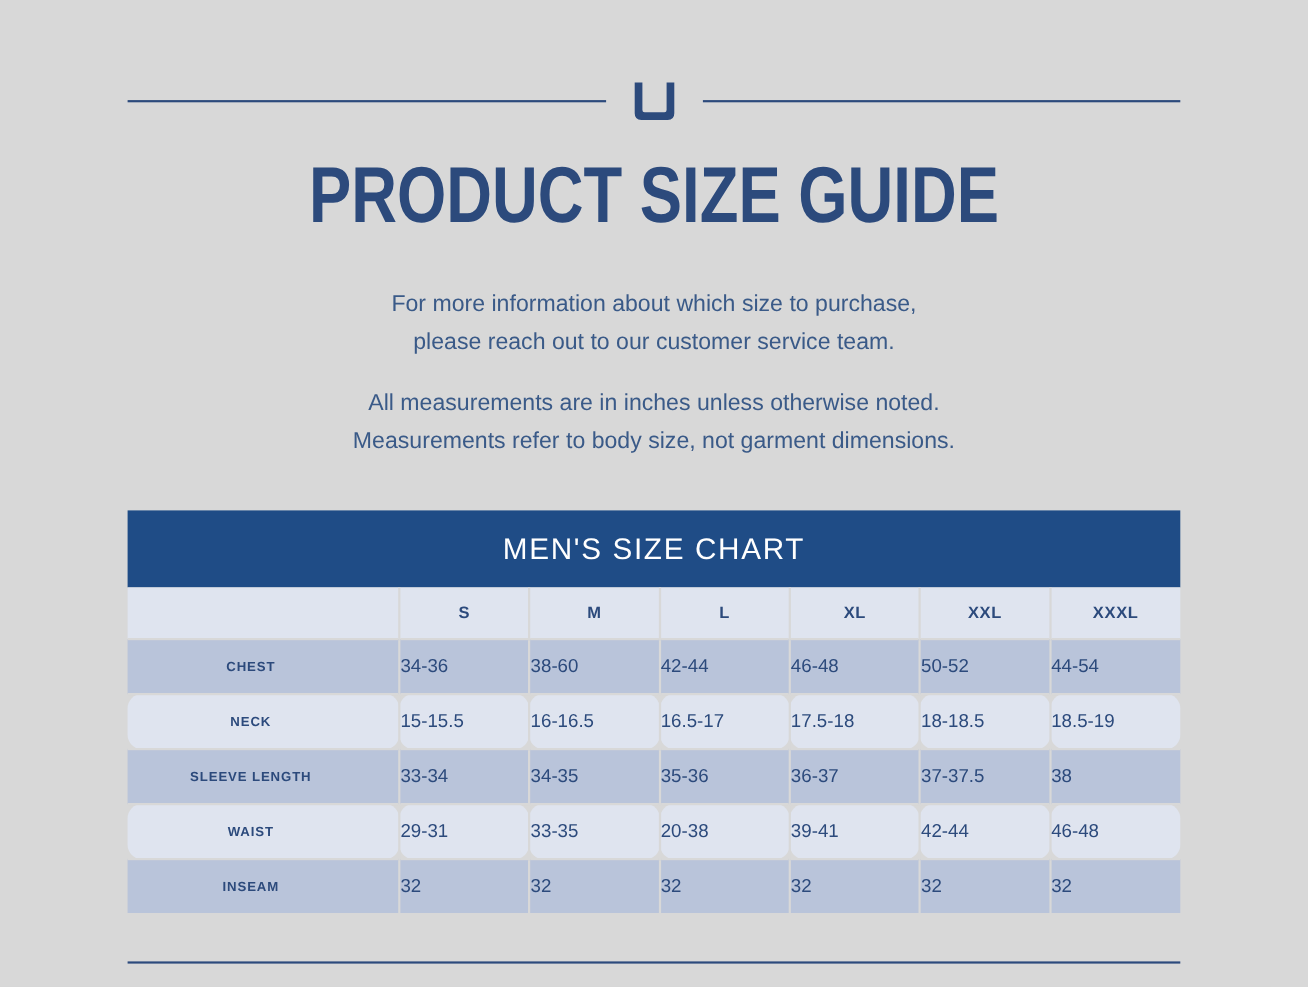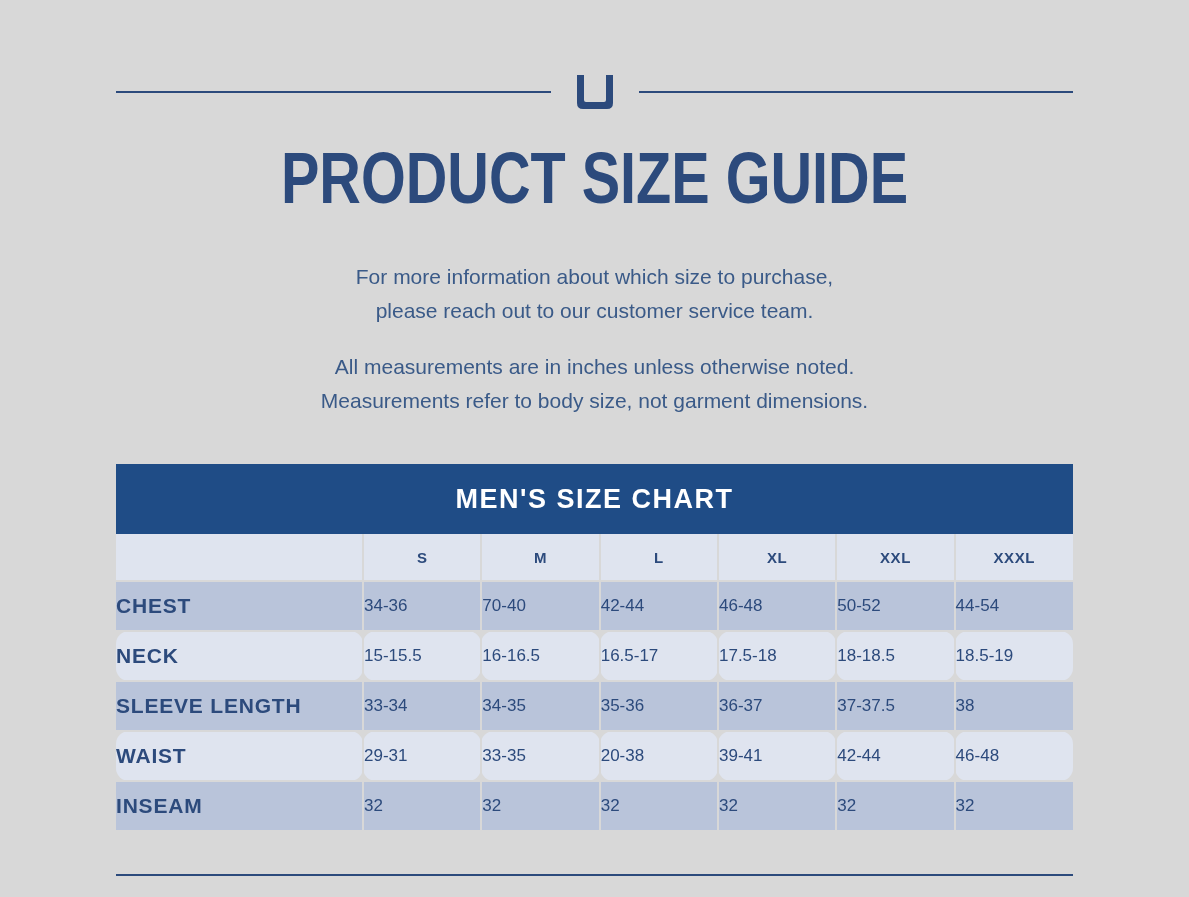--- a/index.html
+++ b/index.html
@@ -90,21 +90,21 @@
     left: 116px;
     width: 957px;
     border-collapse: collapse;
     table-layout: fixed;
   }
   .chart-header-bar {
     background: #1f4c86;
     color: #ffffff;
     text-align: center;
     font-size: 27px;
-    font-weight: bold;
+    font-weight: normal;
     letter-spacing: 1.5px;
     height: 70px;
     vertical-align: middle;
   }
   .chart td, .chart th {
     padding: 0;
   }
   .col-head-row td {
     height: 46px;
     text-align: center;
@@ -124,24 +124,24 @@
     font-size: 17px;
     color: #2c4a7c;
     border-right: 2px solid #d8d8d8;
     border-top: 2px solid #d8d8d8;
   }
   .data-row td:last-child { border-right: none; }
   .data-row.shade-dark td { background: #b9c4da; }
   .data-row.shade-light td { background: #dfe4ef; border-radius: 13px; }
 
   .data-row td.rowlabel {
-    text-align: left;
+    text-align: center;
     padding-right: 22px;
     font-weight: bold;
-    font-size: 21px;
+    font-size: 12px;
     letter-spacing: 0.8px;
   }
 
   col.c-label { width: 247px; }
   col.c-size  { width: 118.3px; }
 
   
   .bottom-rule {
     position: absolute;
     top: 874px;
@@ -201,21 +201,21 @@
         <td>M</td>
         <td>L</td>
         <td>XL</td>
         <td>XXL</td>
         <td>XXXL</td>
       </tr>
 
       <tr class="data-row shade-dark">
         <td class="rowlabel">CHEST</td>
         <td>34-36</td>
-        <td>70-40</td>
+        <td>38-60</td>
         <td>42-44</td>
         <td>46-48</td>
         <td>50-52</td>
         <td>44-54</td>
       </tr>
 
       <tr class="data-row shade-light">
         <td class="rowlabel">NECK</td>
         <td>15-15.5</td>
         <td>16-16.5</td>

